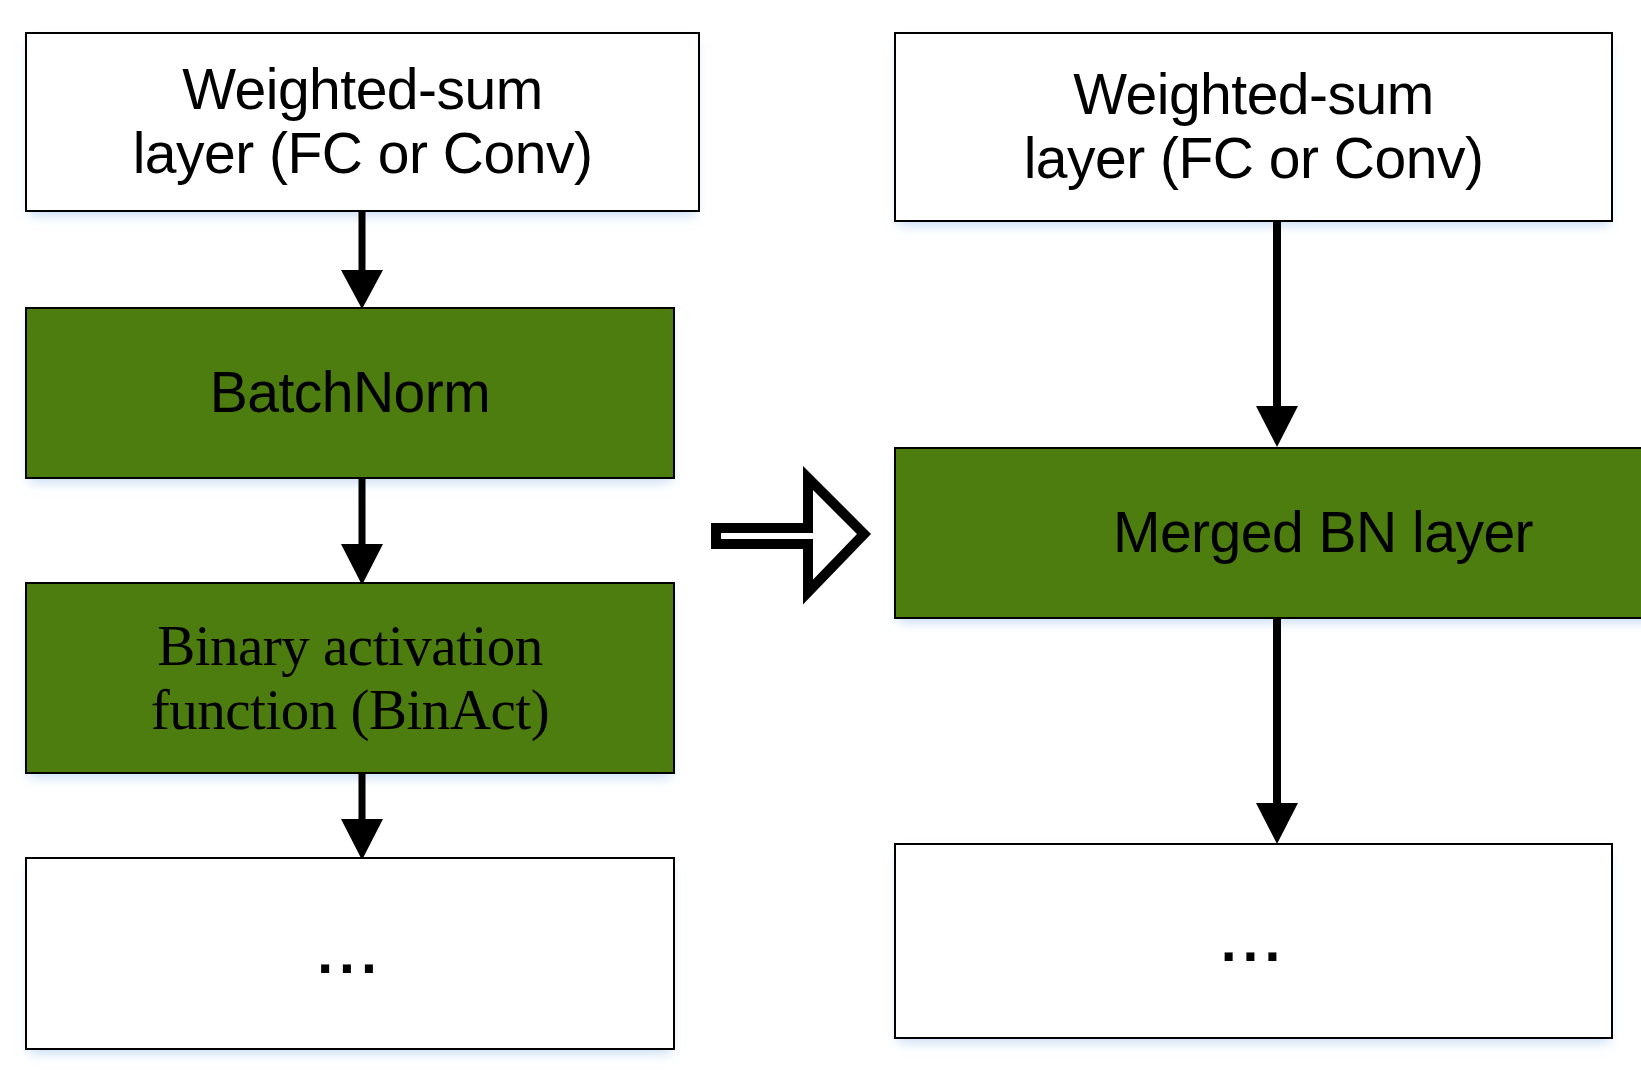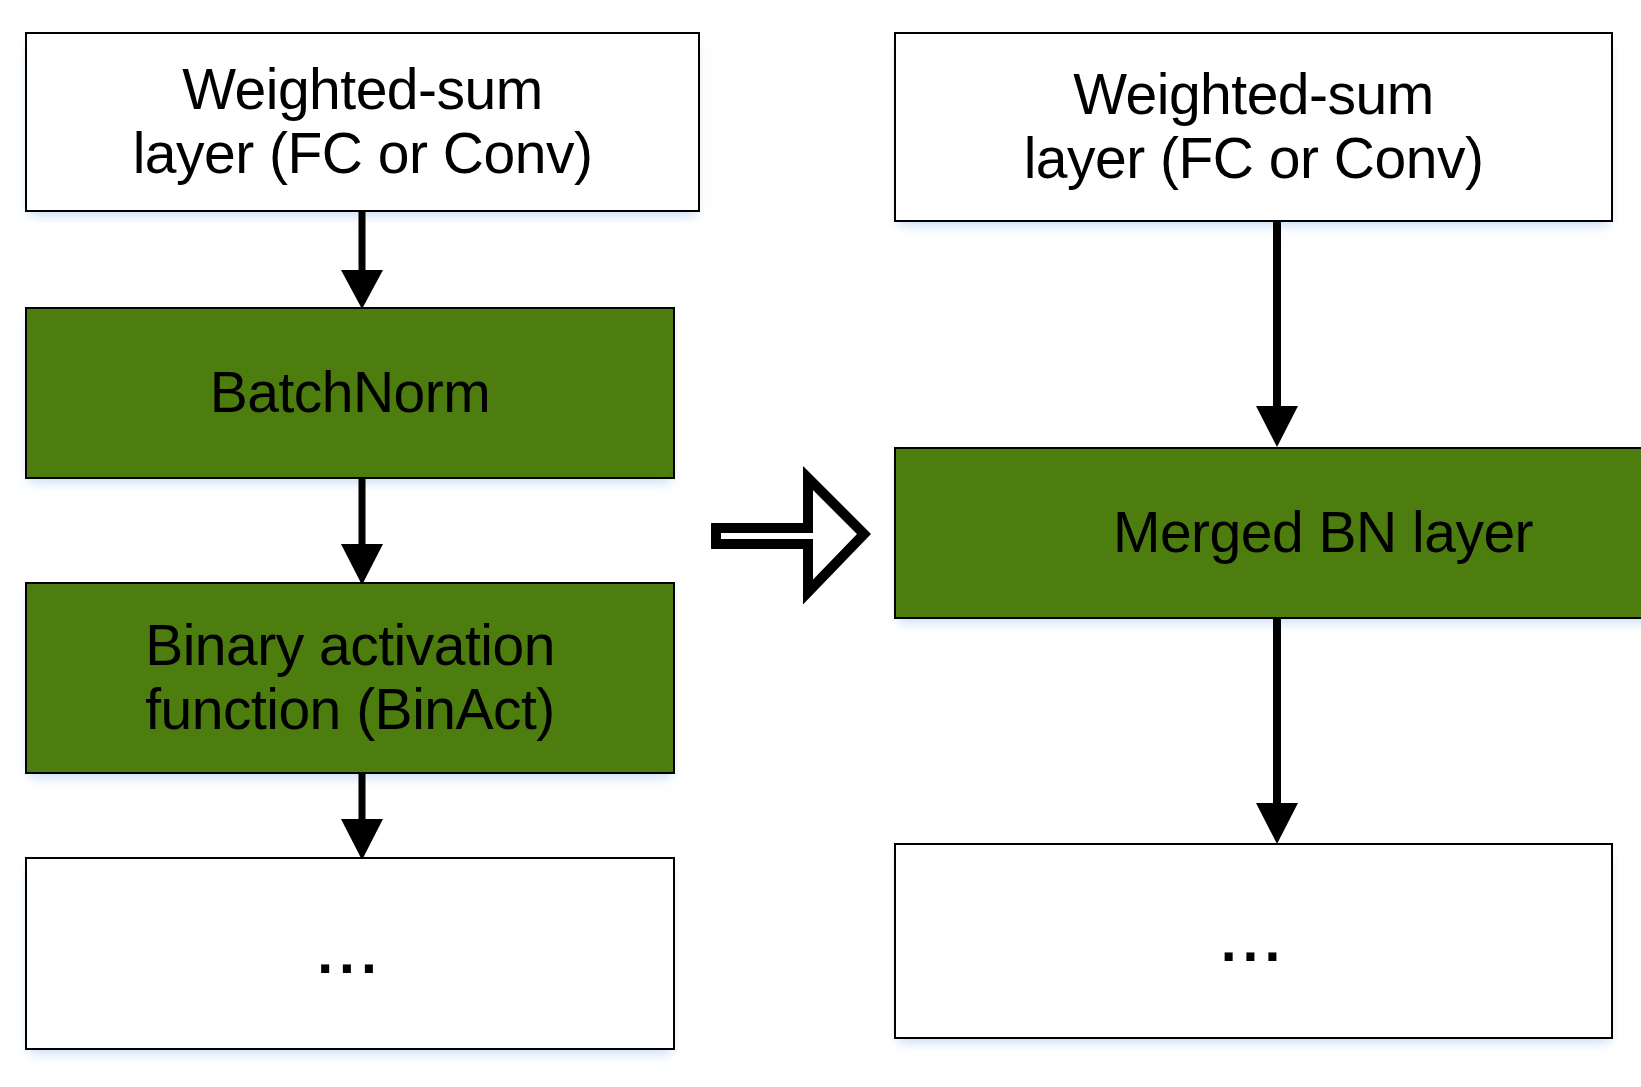--- a/index.html
+++ b/index.html
@@ -82,21 +82,21 @@
 
   <div class="node gray" style="left:25px; top:307px; width:650px; height:172px;">
     <span class="label">BatchNorm</span>
   </div>
 
   <svg class="connector" style="left:338px; top:478px; width:48px; height:108px;" viewBox="0 0 48 108">
     <line x1="24" y1="0" x2="24" y2="74" stroke="#000" stroke-width="7"></line>
     <polygon points="3,66 45,66 24,107" fill="#000"></polygon>
   </svg>
 
-  <div class="node gray" style="left:25px; top:582px; width:650px; height:192px;">
+  <div class="node gray" style="left:25px; top:582px; width:650px; height:192px;font-family:Liberation Serif, serif;">
     <span class="label">Binary activation
 function (BinAct)</span>
   </div>
 
   <svg class="connector" style="left:338px; top:773px; width:48px; height:88px;" viewBox="0 0 48 88">
     <line x1="24" y1="0" x2="24" y2="54" stroke="#000" stroke-width="7"></line>
     <polygon points="3,46 45,46 24,87" fill="#000"></polygon>
   </svg>
 
   <div class="node white" style="left:25px; top:857px; width:650px; height:193px;">

